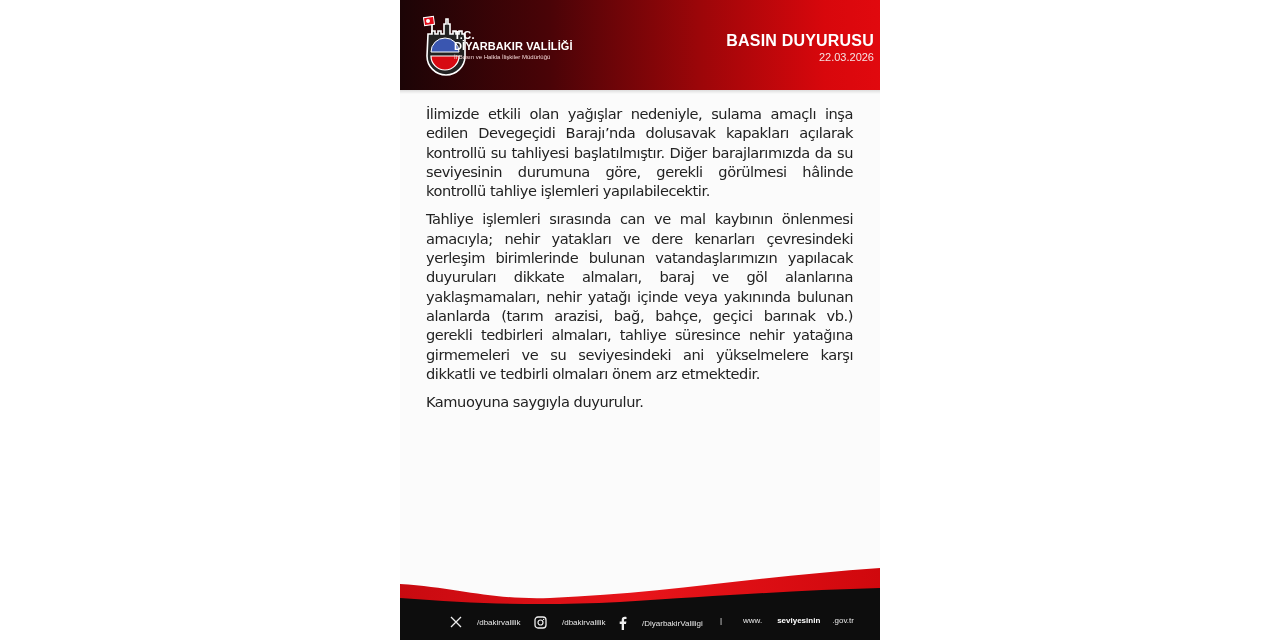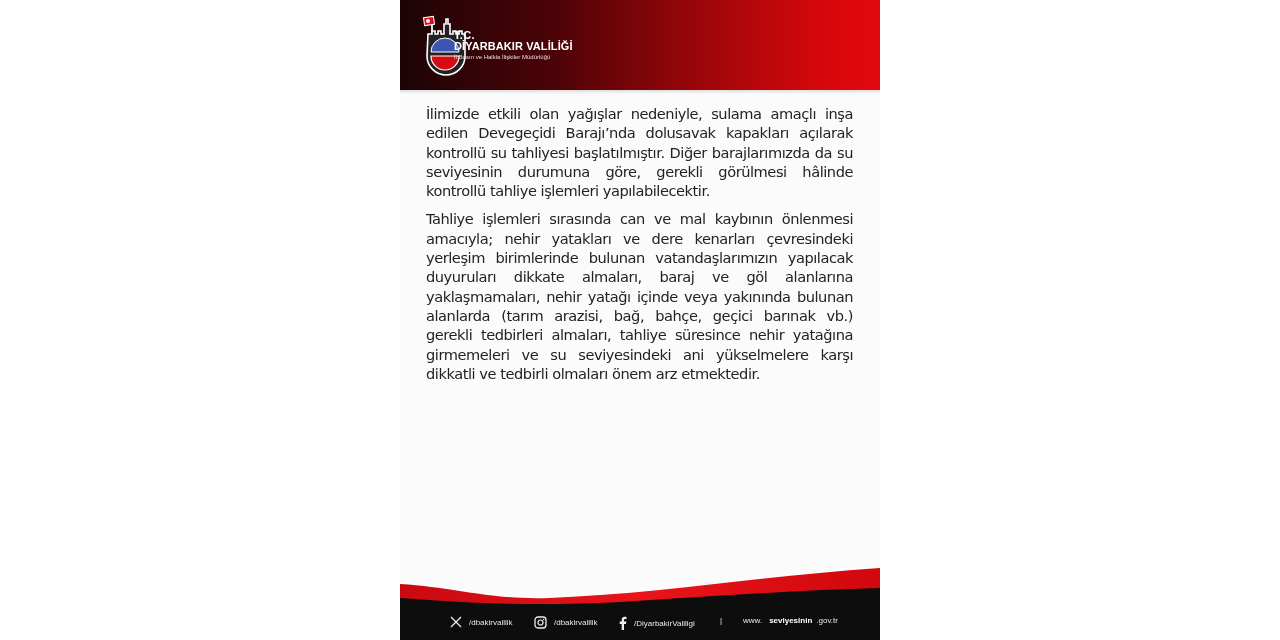--- a/index.html
+++ b/index.html
@@ -34,21 +34,21 @@
       font-family: "DejaVu Sans", sans-serif; font-size: 14.6px; line-height: 19.3px; color: #222;
       letter-spacing: -0.45px;
     }
     .body-text p { margin: 0 0 9px 0; text-align: justify; }
 
     .wave { position: absolute; left: 0; top: 560px; width: 480px; height: 50px; }
     .footer {
       position: absolute; left: 0; top: 604px; width: 480px; height: 36px; background: #0d0d0d;
       color: #e8e8e8; font-family: "Liberation Sans", sans-serif; font-size: 8px;
     }
-    .fitem { position: absolute; top: 12px; display: flex; align-items: center; gap: 7px; white-space: nowrap; }
+    .fitem { position: absolute; top: 12px; display: flex; align-items: center; gap: 15px; white-space: nowrap; }
     .fitem svg { display: block; }
     .web b { font-weight: bold; color: #fff; }
   </style>
 </head>
 <body>
 
 <div class="doc">
   <div class="header">
     <svg class="logo" viewBox="0 0 46 62">
       <rect x="9" y="2" width="2" height="18" fill="#ddd"></rect>
@@ -56,25 +56,30 @@
       <circle cx="6" cy="7" r="2" fill="#fff"></circle>
       <path d="M6 20 h4 v-3 h3 v3 h3 v-3 h3 v3 h3 v-10 h2 v-5 h2 v5 h2 v10 h3 v-3 h3 v3 h3 v-3 h3 v3 h3 v22 a19 19 0 0 1 -38 0 z" fill="#222" stroke="#fff" stroke-width="1.6"></path>
       <path d="M9 38 a14 14 0 0 1 28 0 z" fill="#3a56b0" stroke="#fff" stroke-width="1"></path>
       <path d="M9 42 h28 a14 14 0 0 1 -28 0 z" fill="#d70a12" stroke="#fff" stroke-width="1.2"></path>
     </svg>
     <div class="org">
       <div class="tc">T.C.</div>
       <div class="name">DİYARBAKIR VALİLİĞİ</div>
       <div class="sub">İl Basın ve Halkla İlişkiler Müdürlüğü</div>
     </div>
+    <div class="press">
+      <div class="title">BASIN DUYURUSU</div>
+      <div class="date">22.03.2026</div>
+    </div>
   </div>
 
   <div class="body-text">
     <p>İlimizde etkili olan yağışlar nedeniyle, sulama amaçlı inşa edilen Devegeçidi Barajı’nda dolusavak kapakları açılarak kontrollü su tahliyesi başlatılmıştır. Diğer barajlarımızda da su seviyesinin durumuna göre, gerekli görülmesi hâlinde kontrollü tahliye işlemleri yapılabilecektir.</p>
     <p>Tahliye işlemleri sırasında can ve mal kaybının önlenmesi amacıyla; nehir yatakları ve dere kenarları çevresindeki yerleşim birimlerinde bulunan vatandaşlarımızın yapılacak duyuruları dikkate almaları, baraj ve göl alanlarına yaklaşmamaları, nehir yatağı içinde veya yakınında bulunan alanlarda (tarım arazisi, bağ, bahçe, geçici barınak vb.) gerekli tedbirleri almaları, tahliye süresince nehir yatağına girmemeleri ve su seviyesindeki ani yükselmelere karşı dikkatli ve tedbirli olmaları önem arz etmektedir.</p>
+    <p>Kamuoyuna saygıyla duyurulur.</p>
   </div>
 
   <svg class="wave" viewBox="0 0 480 50" preserveAspectRatio="none">
     <defs>
       <linearGradient id="rg" x1="0" x2="1" y1="0" y2="0">
         <stop offset="0" stop-color="#c80a10"></stop>
         <stop offset="0.5" stop-color="#e8141a"></stop>
         <stop offset="1" stop-color="#d0080d"></stop>
       </linearGradient>
     </defs>

